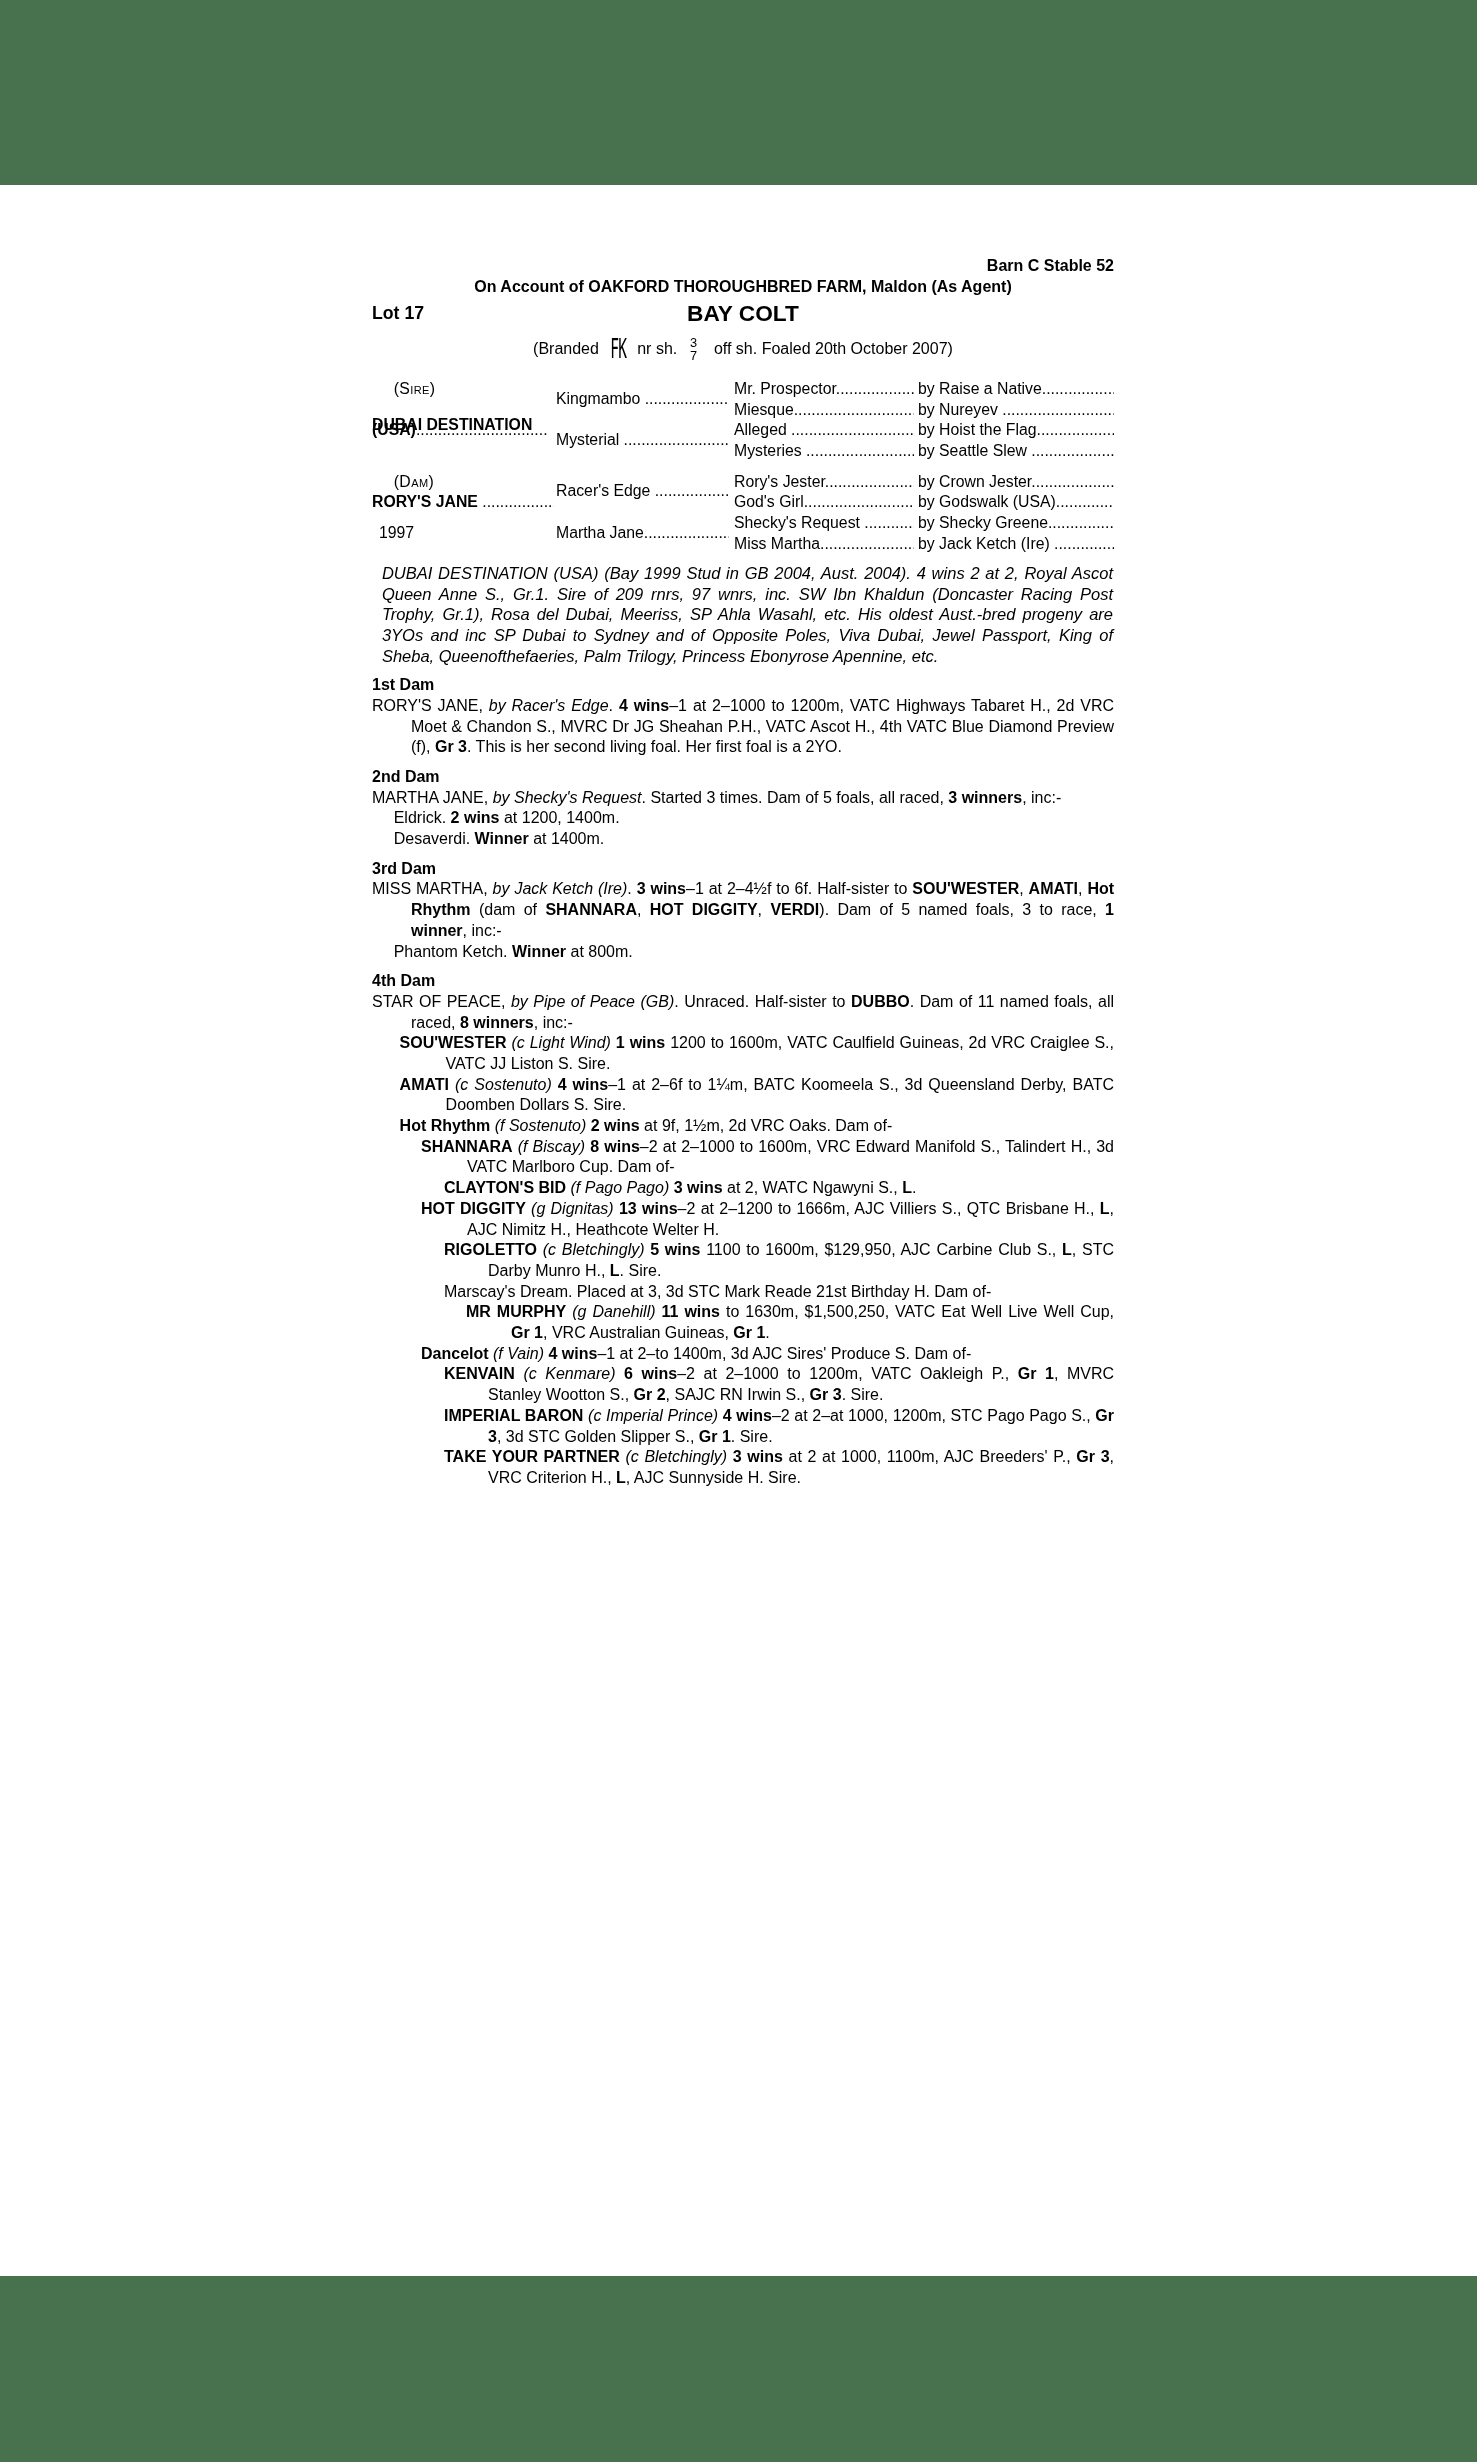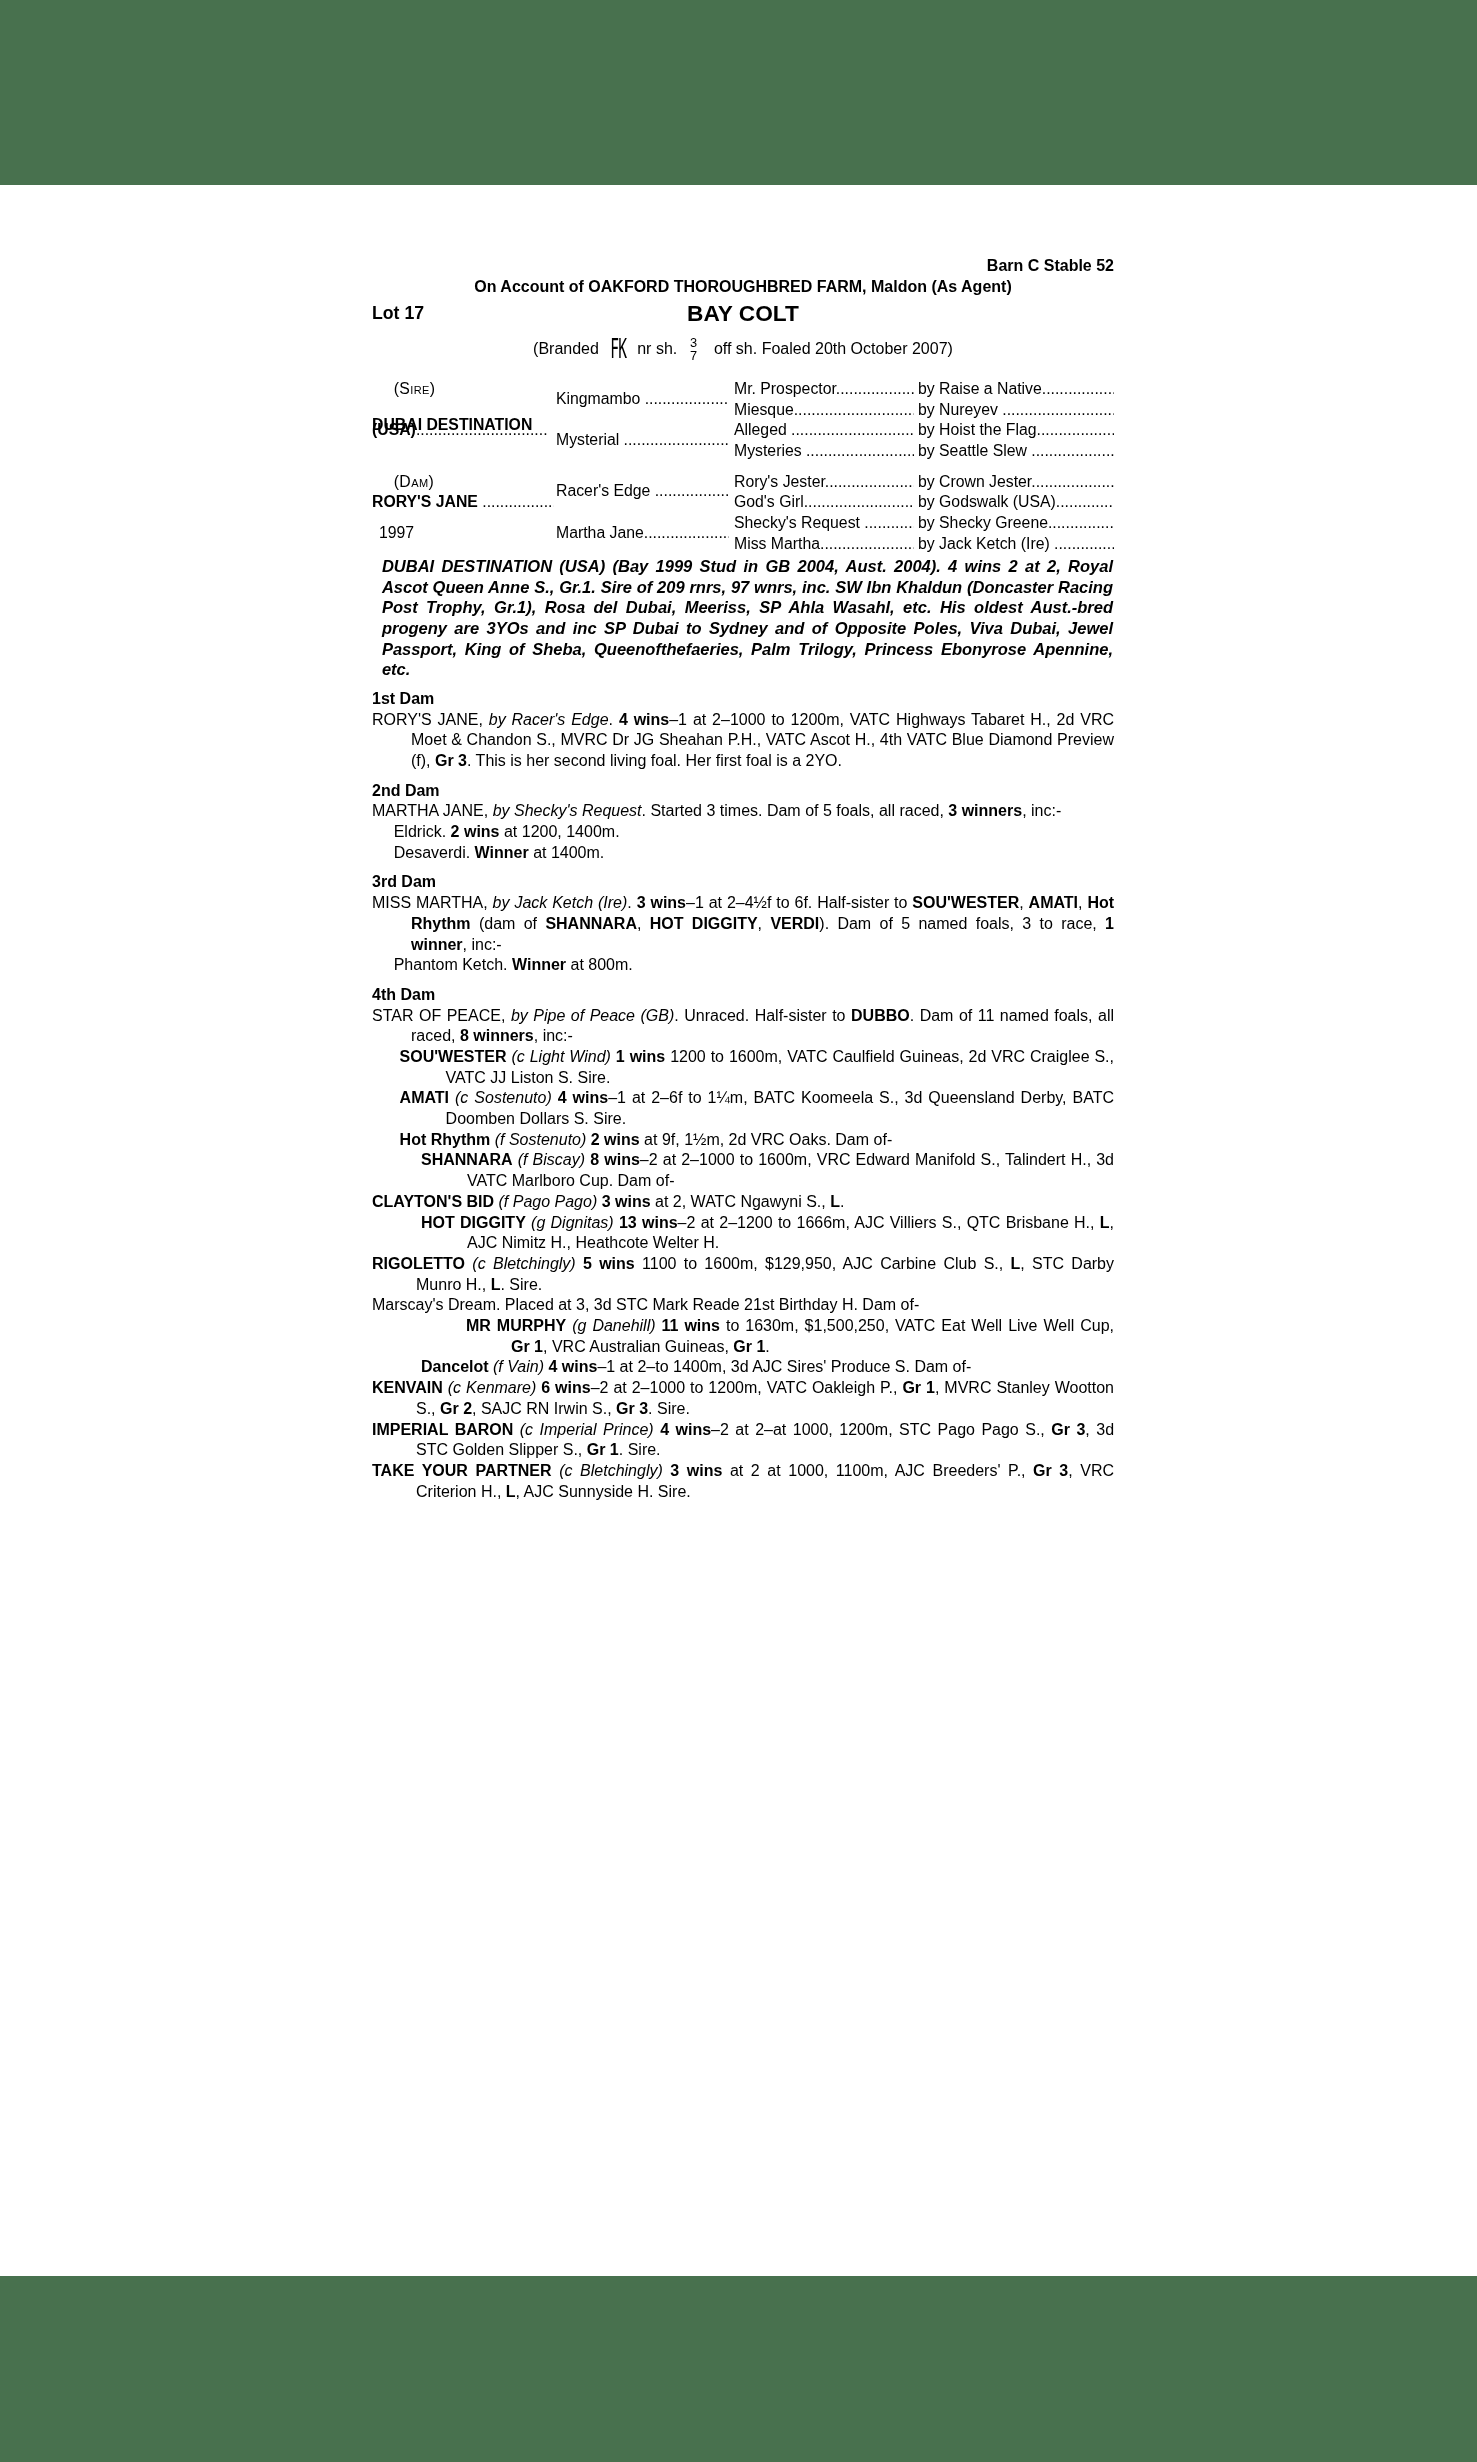--- a/index.html
+++ b/index.html
@@ -25,29 +25,29 @@
   .branded{height:41px;display:flex;justify-content:center;align-items:center;gap:6.9px;}
   .brand{display:inline-block;font-family:"DejaVu Sans Mono",monospace;font-size:18.7px;
          transform:scaleY(1.45) scaleX(0.78);letter-spacing:-1px;margin:0 2px;}
   .frac{display:inline-flex;flex-direction:column;align-items:center;font-size:12.8px;
         line-height:12.8px;margin:0 9.9px 0 5.9px;}
 
   .ped{position:relative;height:177px;margin-top:8.9px;font-size:15.8px;}
   .pcell{position:absolute;white-space:nowrap;overflow:hidden;height:20.7px;}
   .sc{font-variant:small-caps;letter-spacing:0.4px;}
 
-  .sirepara{margin-top:0;padding-left:9.9px;padding-right:1px;text-align:justify;
-            font-weight:bold;font-style:italic;font-size:16.5px;}
+  .sirepara{margin-top:7px;padding-left:9.9px;padding-right:1px;text-align:justify;
+            font-weight:normal;font-style:italic;font-size:16.5px;}
 
   .dam-heading{font-weight:bold;margin-top:8.9px;}
   .para{padding-left:39px;text-indent:-39px;text-align:justify;}
   .entry-sub{margin-left:21.7px;padding-left:46px;text-indent:-46px;text-align:justify;}
   .entry-l1{margin-left:27.6px;padding-left:46px;text-indent:-46px;text-align:justify;}
   .entry-l2{margin-left:49px;padding-left:46px;text-indent:-46px;text-align:justify;}
-  .entry-l3{padding-left:44px;text-indent:-44px;text-align:justify;}
+  .entry-l3{margin-left:72px;padding-left:44px;text-indent:-44px;text-align:justify;}
   .entry-l4{margin-left:94px;padding-left:45px;text-indent:-45px;text-align:justify;}
 </style>
 </head>
 <body>
 
 <div class="band band-top"></div>
 
 <div class="content">
 
   <div class="b right">Barn C Stable 52</div>

